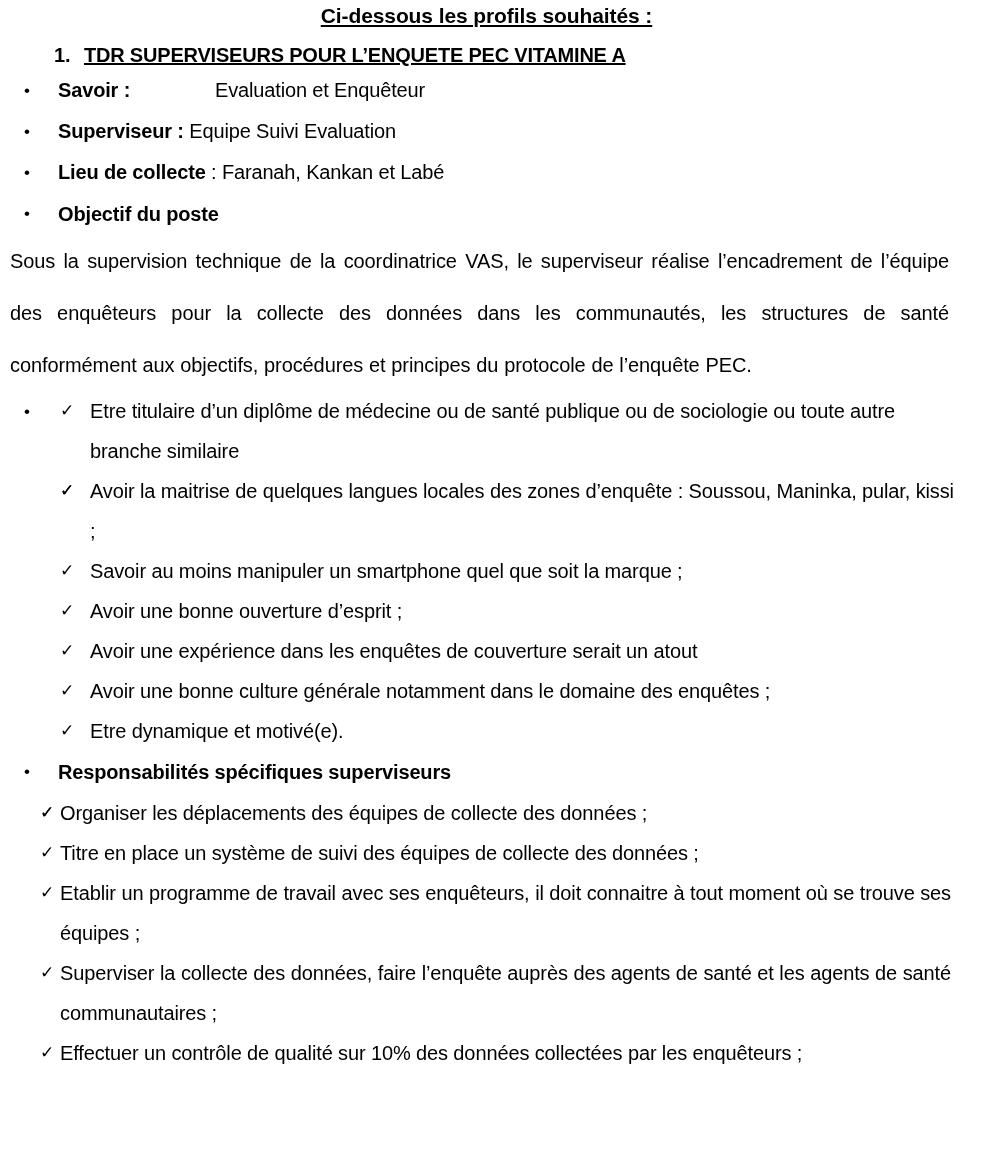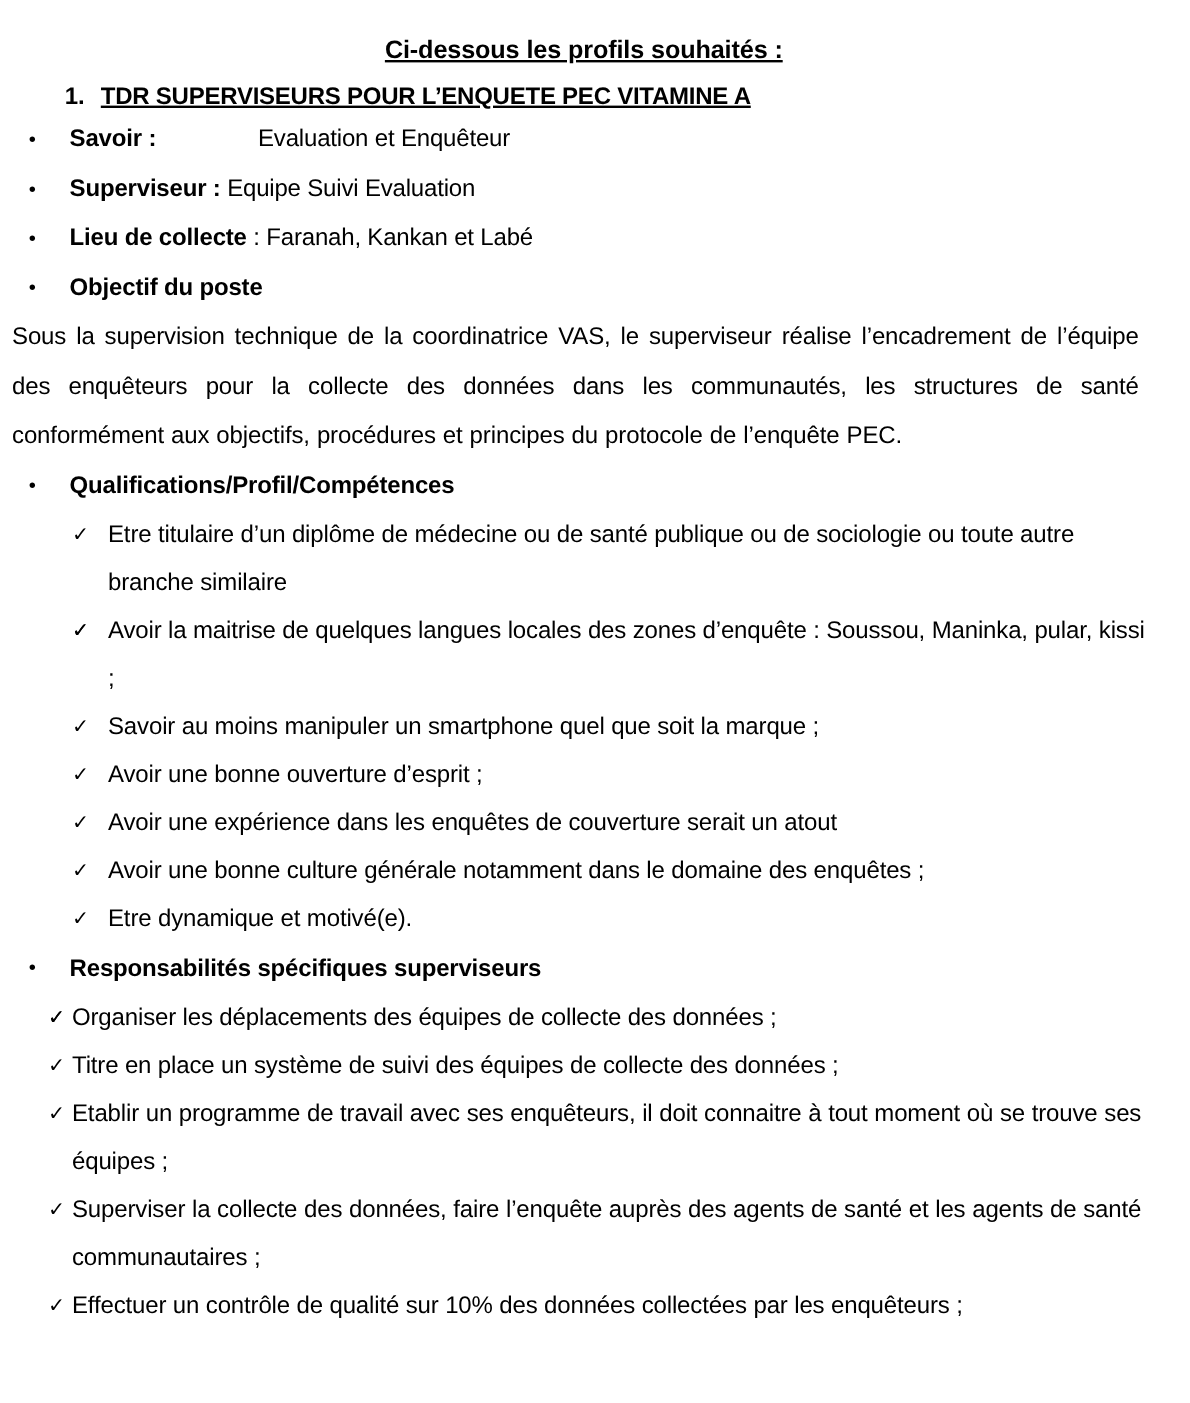--- a/index.html
+++ b/index.html
@@ -16,21 +16,20 @@
     overflow: hidden;
     position: relative;
   }
 
   .page {
     width: 992px;
     height: 967px;
     box-sizing: border-box;
     padding: 0 29px 0 10px;
     position: relative;
-    margin-top: 26px;
   }
 
   
   .doc-title {
     text-align: center;
     font-weight: bold;
     font-size: 21px;
     line-height: 28px;
     letter-spacing: -0.1px;
     margin: 0;
@@ -97,21 +96,21 @@
     left: 14px;
     top: 0;
     font-size: 17px;
     line-height: 42px;
     font-weight: normal;
   }
 
   
   .body-para {
     font-size: 20px;
-    line-height: 41px;
+    line-height: 52px;
     text-align: justify;
     text-align-last: left;
     margin: 0;
     padding: 0 14px 0 0;
     letter-spacing: -0.1px;
     word-spacing: 0.4px;
   }
 
   
   .check-list {
@@ -190,21 +189,20 @@
 
   <div class="bullet-heading">
     <span class="bullet-dot">•</span>
     <span>Objectif du poste</span>
   </div>
 
   <p class="body-para">Sous la supervision technique de la coordinatrice VAS, le superviseur réalise l’encadrement de l’équipe des enquêteurs pour la collecte des données dans les communautés, les structures de santé conformément aux objectifs, procédures et principes du protocole de l’enquête PEC.</p>
 
   <div class="bullet-heading">
     <span class="bullet-dot">•</span>
-    <span>Qualifications/Profil/Compétences</span>
   </div>
 
   <ul class="check-list">
     <li>
       <span class="check-icon">✓</span>
       <span>Etre titulaire d’un diplôme de médecine ou de santé publique ou de sociologie ou toute autre branche similaire</span>
     </li>
     <li>
       <span class="check-icon">✓</span>
     </li>

